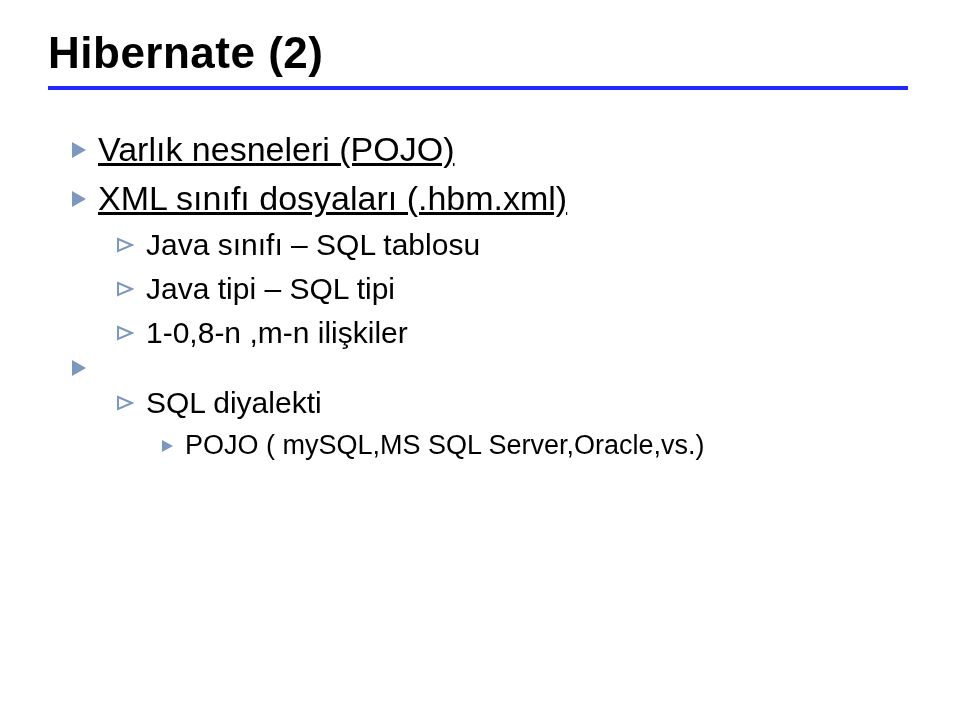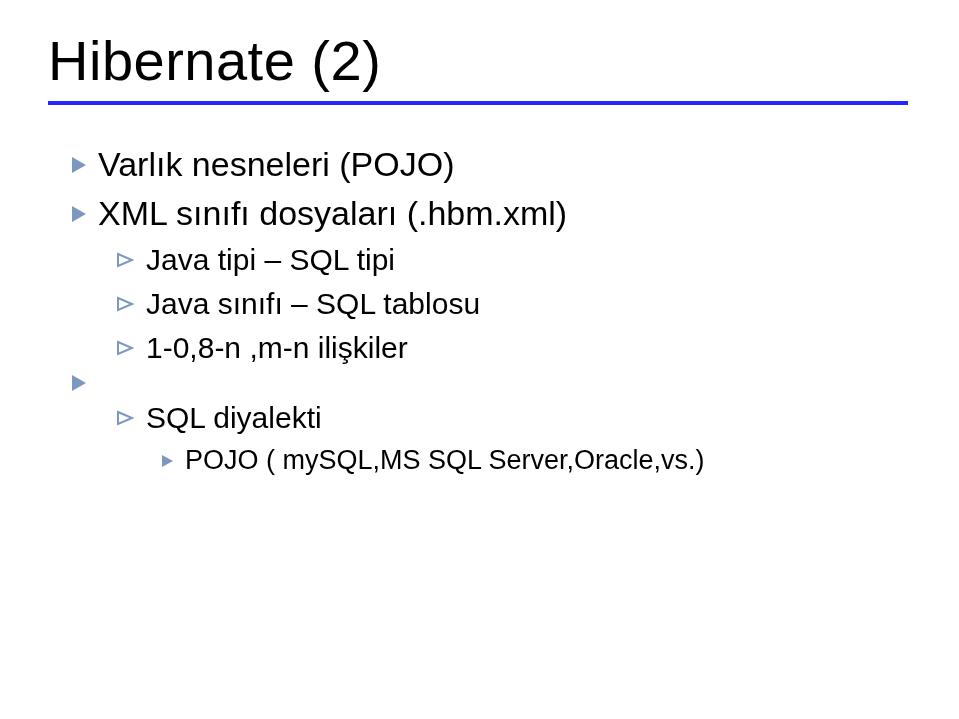--- a/index.html
+++ b/index.html
@@ -11,40 +11,41 @@
     font-family: Arial, Helvetica, sans-serif;
     color: #000000;
     overflow: hidden;
     position: relative;
   }
   .slide {
     padding: 28px 48px 40px 48px;
     box-sizing: border-box;
   }
   .title {
-    font-size: 56px;
-    font-weight: 400;
+    font-size: 44px;
+    font-weight: 700;
     margin: 0 0 8px 0;
     letter-spacing: 0.5px;
   }
   .title-underline {
     height: 4px;
     background: #2425ff;
     width: 860px;
     margin-bottom: 40px;
   }
   .content {
     padding-left: 24px;
   }
   .level1 {
     display: flex;
     align-items: center;
     font-size: 34px;
     margin-top: 10px;
     margin-bottom: 8px;
+    text-decoration: underline;
   }
   .level2 {
     display: flex;
     align-items: center;
     font-size: 30px;
     margin-left: 44px;
     margin-top: 10px;
     margin-bottom: 6px;
   }
   .level3 {
@@ -102,30 +103,30 @@
       <span class="filled-arrow large"></span>
       <span>XML sınıfı dosyaları (.hbm.xml)</span>
     </div>
 
     <div class="level2">
       <span class="outline-arrow large">
         <svg class="o-svg" viewBox="0 0 18 16">
             <polygon points="2,2 16,8 2,14"></polygon>
           </svg>
       </span>
-      <span>Java tipi – SQL tipi</span>
+      <span>Java sınıfı – SQL tablosu</span>
     </div>
 
     <div class="level2">
       <span class="outline-arrow large">
         <svg class="o-svg" viewBox="0 0 18 16">
             <polygon points="2,2 16,8 2,14"></polygon>
           </svg>
       </span>
-      <span>Java sınıfı – SQL tablosu</span>
+      <span>Java tipi – SQL tipi</span>
     </div>
 
     <div class="level2">
       <span class="outline-arrow large">
         <svg class="o-svg" viewBox="0 0 18 16">
             <polygon points="2,2 16,8 2,14"></polygon>
           </svg>
       </span>
       <span>1-0,8-n ,m-n ilişkiler</span>
     </div>

